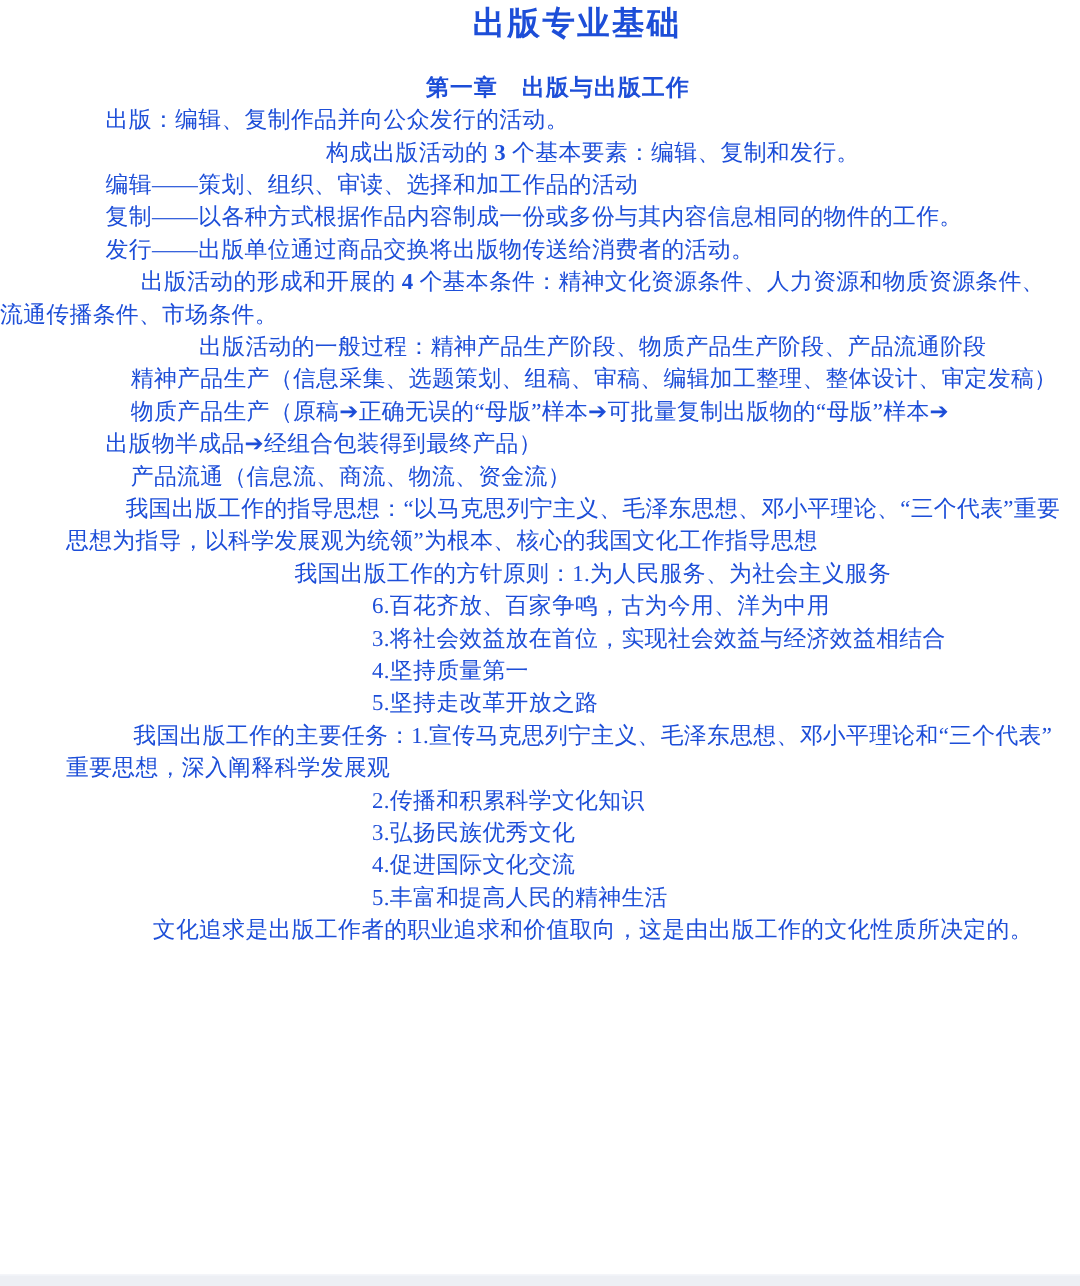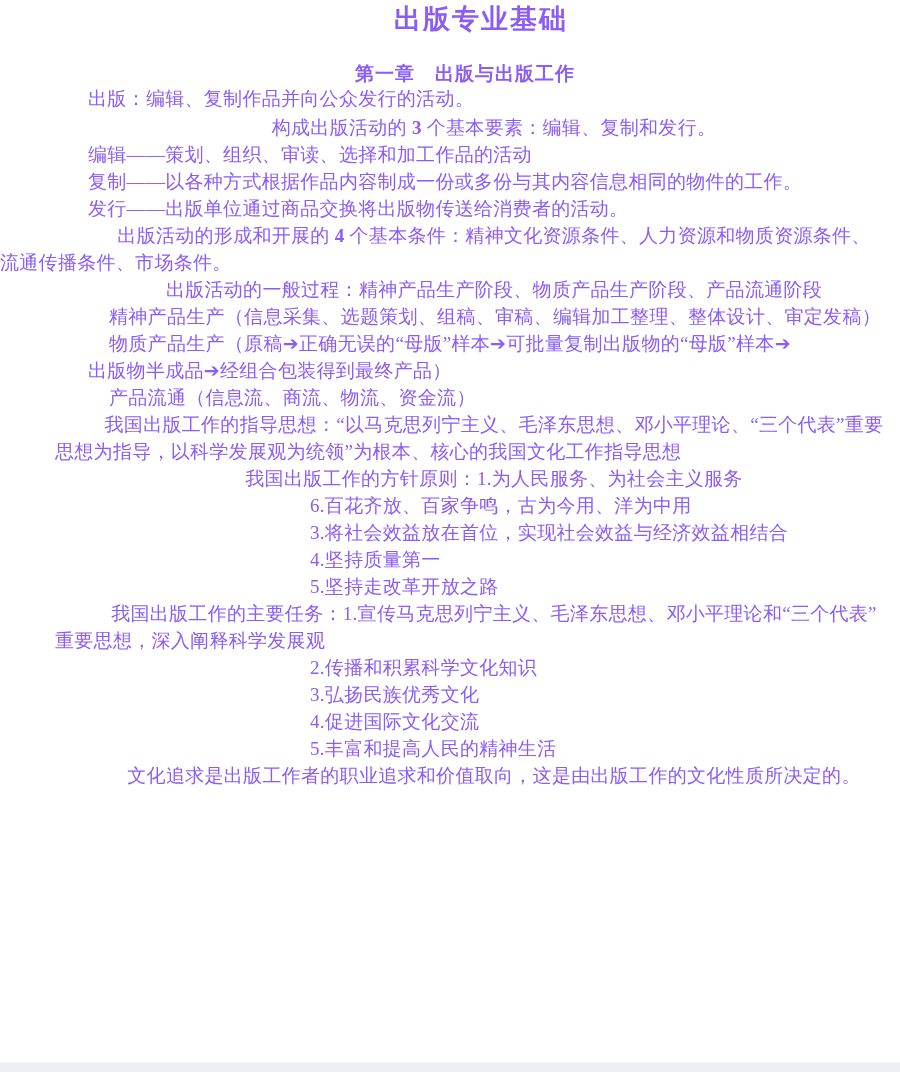--- a/index.html
+++ b/index.html
@@ -7,21 +7,21 @@
     padding: 0;
     background: #ffffff;
   }
   .page {
     position: relative;
     width: 900px;
     height: 1072px;
     background: #ffffff;
     overflow: hidden;
     font-family: "Liberation Serif", "DejaVu Serif", serif;
-    color: #8b5cf6;
+    color: #1d4ed8;
   }
   .doc-title {
     margin: 0;
     padding-top: 4px;
     margin-left: 62px;            
     text-align: center;
     font-size: 27px;
     font-weight: bold;
     line-height: 30px;
     letter-spacing: 2px;
@@ -36,21 +36,21 @@
     white-space: nowrap;
   }
   p.line {
     margin: 0;
     font-size: 19px;
     line-height: 27px;
     letter-spacing: 0.3px;
     white-space: nowrap;
   }
   .gap   { margin-top: 30px; text-align: center; }    
-  .first { margin-top: 40px; font-family: Liberation Mono, monospace; }    
+  .first { margin-top: 40px; }    
   .ind-m    { padding-left: 55px; }   
   .ind-a    { padding-left: 88px; }   
   .ind-b    { padding-left: 109px; }  
   .ind-list { padding-left: 310px; }  
   .ind-far  { }  
   .num-bold { font-weight: bold; }
   .bottom-bar {
     position: absolute;
     left: 0;
     right: 0;

